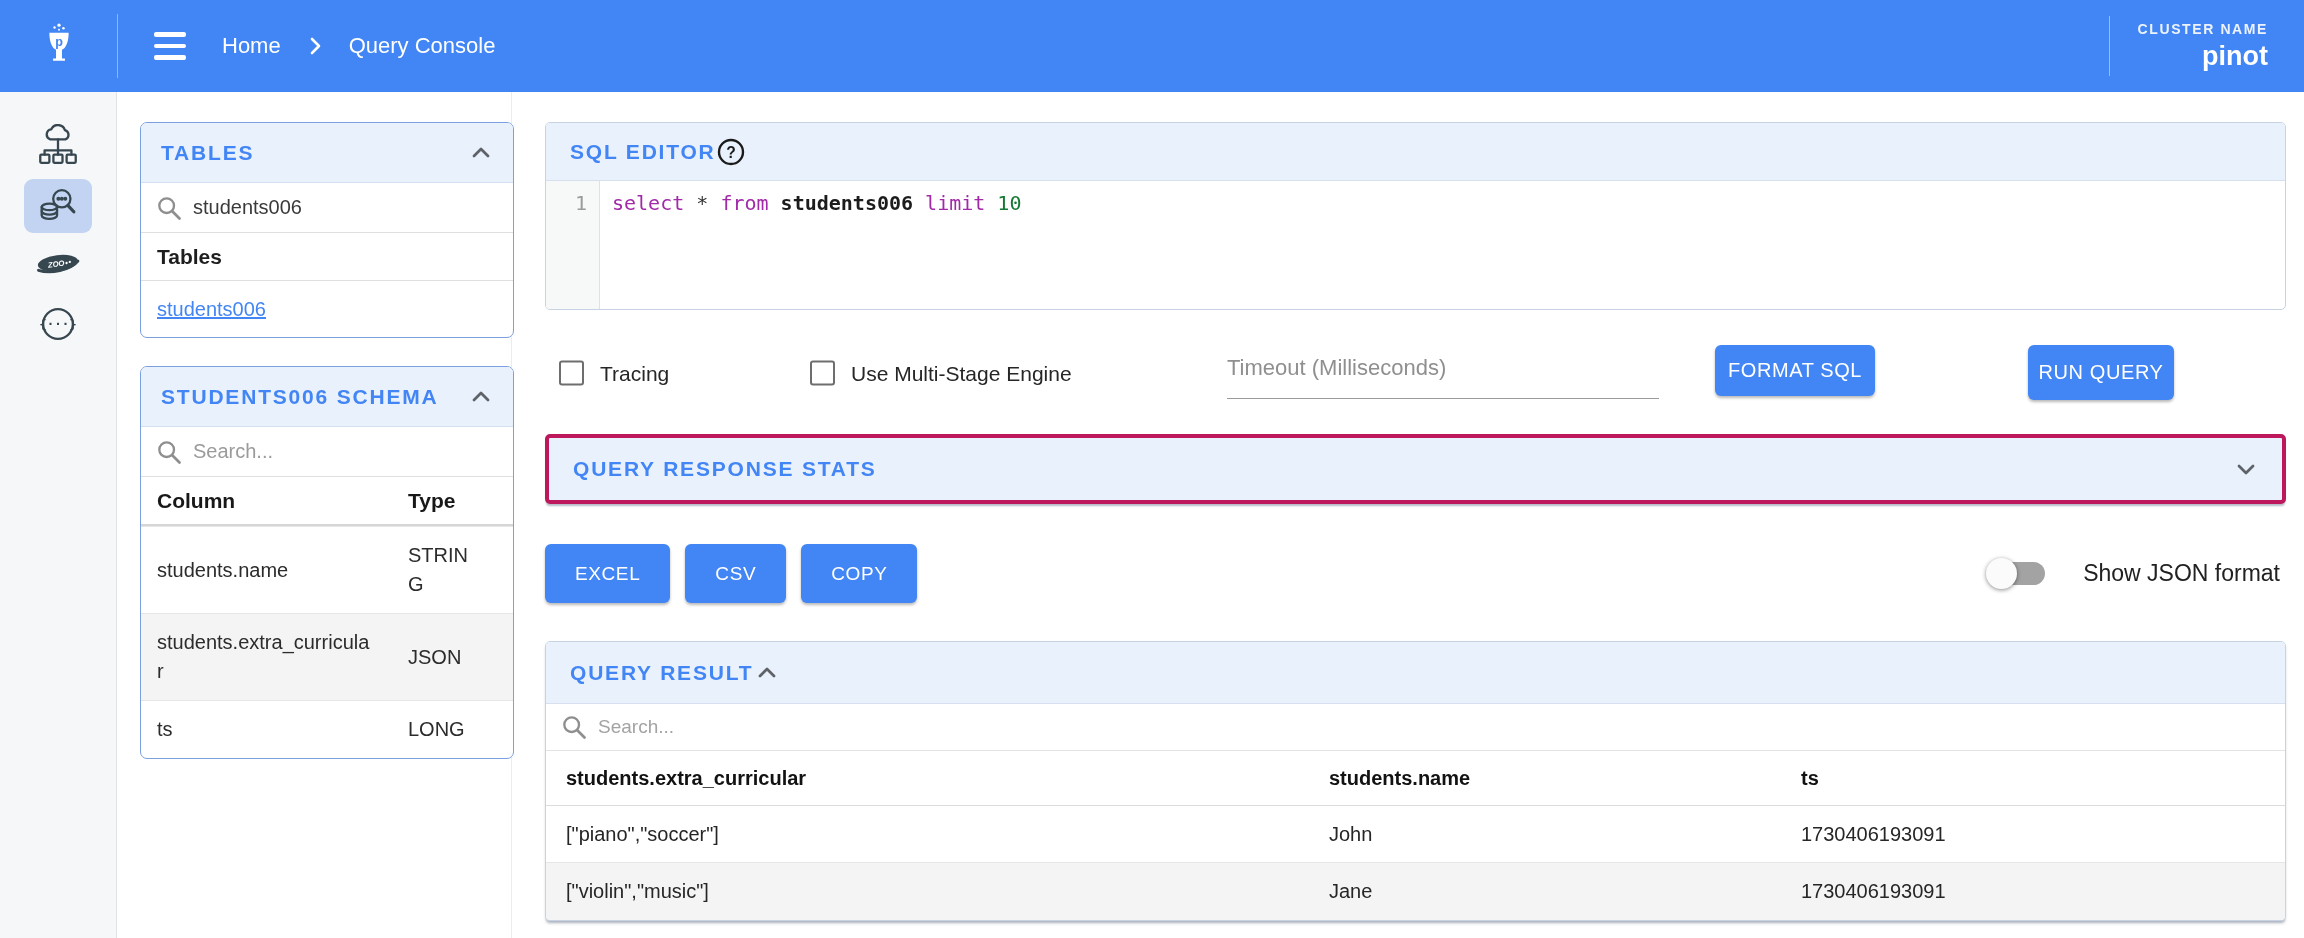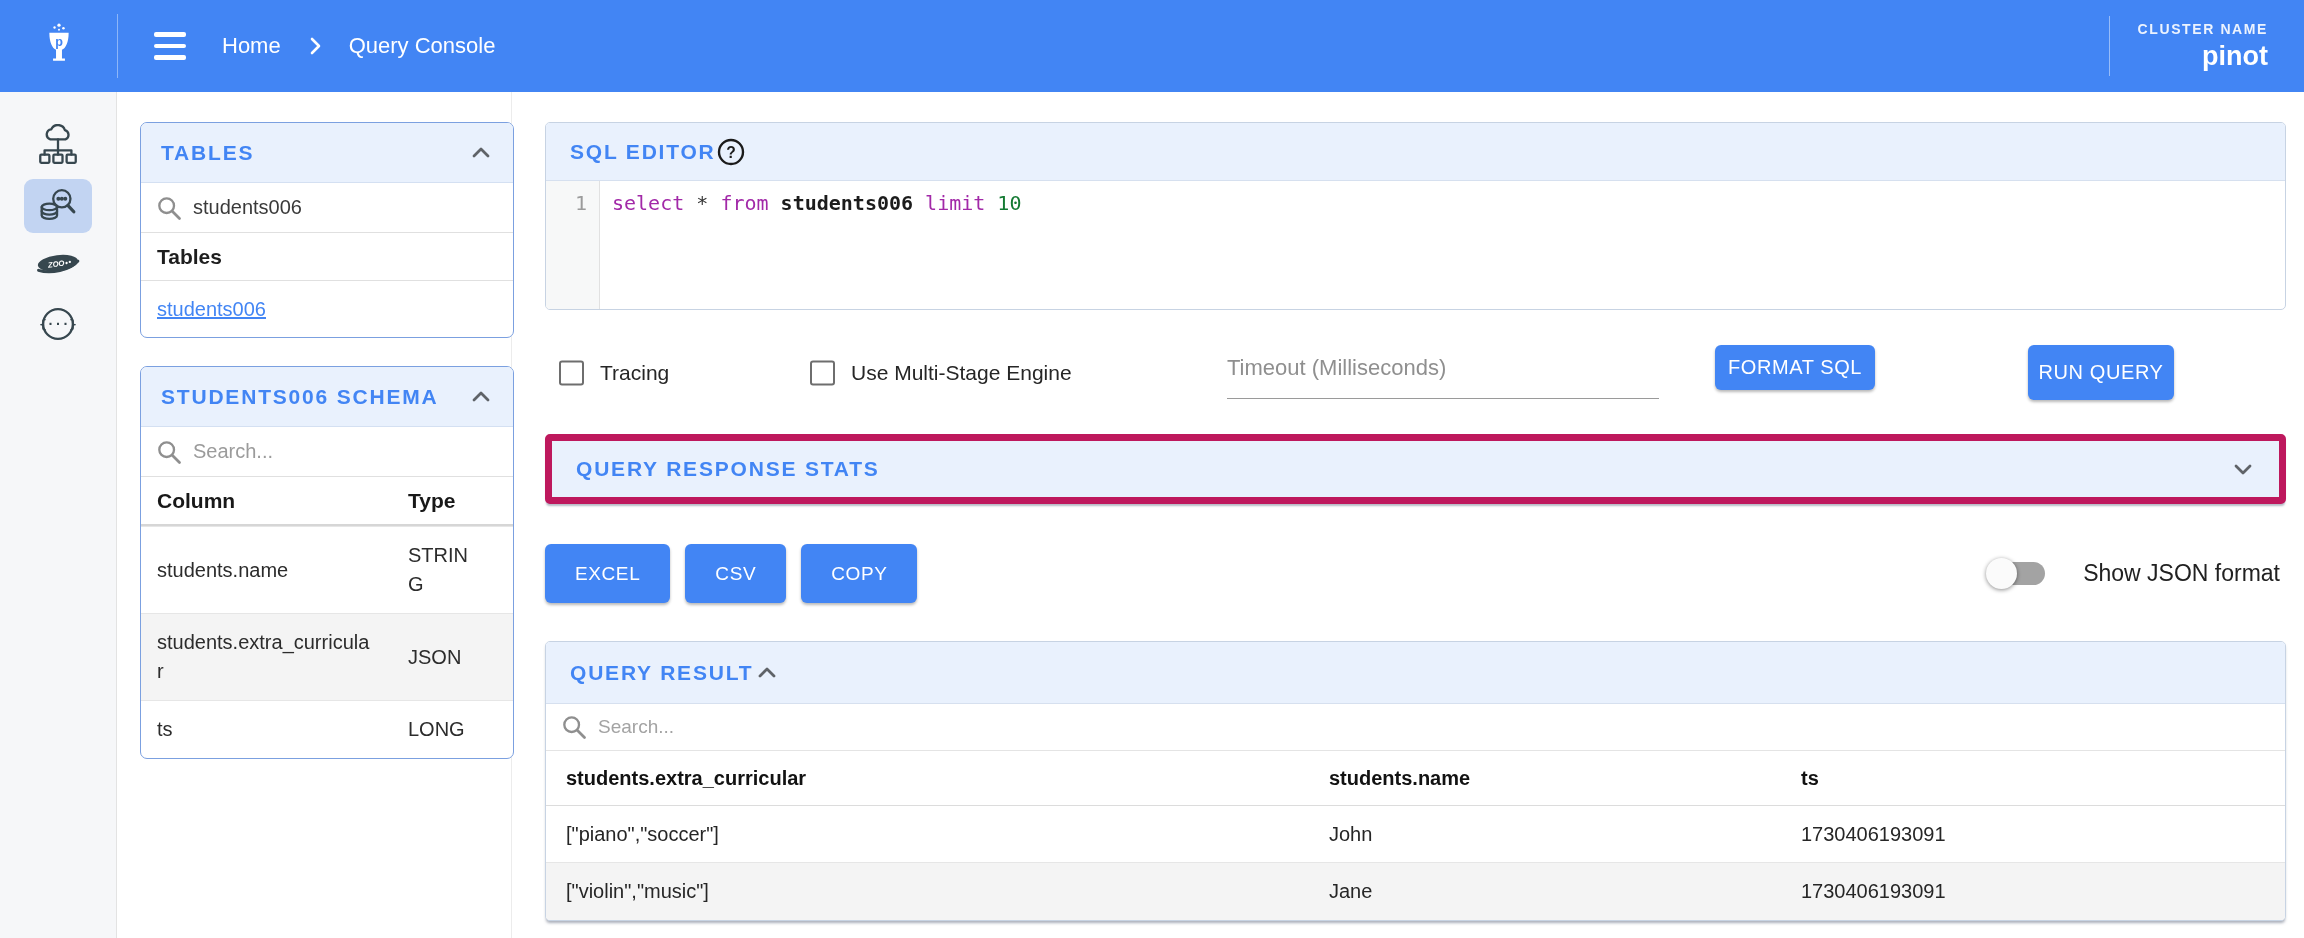--- a/index.html
+++ b/index.html
@@ -48,32 +48,32 @@
   
   .main-col { position:absolute; left:545px; top:122px; width:1741px; }
   .panel-m { background:#fff; border:1.5px solid #c7d3e3; border-radius:5px; overflow:hidden; }
   .panel-m-header { height:58px; background:#e9f1fd; border-bottom:1px solid #d6e0ef; display:flex; align-items:center; padding:0 22px 0 24px; cursor:pointer; }
   .editor { display:flex; height:128px; }
   .gutter { width:54px; background:#f7f8f8; border-right:1px solid #e1e1e1; text-align:right; padding:10px 12px 0 0; color:#9b9b9b; font-family:"DejaVu Sans Mono",monospace; font-size:20px; }
   .code-area { flex:1; padding:10px 0 0 12px; font-family:"DejaVu Sans Mono",monospace; font-size:20px; white-space:pre; color:#333; font-weight:500; }
   .tok-kw { color:#a229a8; } .tok-id { color:#1c1c1c; font-weight:600; } .tok-num { color:#147a33; } .tok-op { color:#333; }
 
   .controls { position:relative; height:57px; margin-top:34px; }
-  .chk-group { position:absolute; top:50%; transform:translateY(-50%); display:flex; align-items:center; gap:16px; cursor:pointer; }
+  .chk-group { position:absolute; top:50%; transform:translateY(-50%); display:flex; align-items:flex-end; gap:16px; cursor:pointer; }
   .chk-tracing { left:14px; } .chk-multi { left:265px; }
   .checkbox { width:25px; height:25px; border:2.5px solid #6e6e6e; border-radius:3px; background:#fff; }
   .chk-label { font-size:21px; color:#262626; }
   .timeout-wrap { position:absolute; left:682px; top:0; width:432px; height:55px; }
   .timeout-wrap input { width:100%; height:100%; border:none; border-bottom:1.5px solid #9a9a9a; outline:none; font-size:22px; color:#555; background:transparent; font-family:"Liberation Sans",sans-serif; padding-bottom:6px; }
   .timeout-wrap input::placeholder { color:#8f8f8f; }
   .btn-blue { background:#4285f4; color:#fff; border:none; border-radius:6px; font-size:20px; font-weight:500; letter-spacing:0.6px; cursor:pointer; box-shadow:0 2px 3px rgba(0,0,0,0.28); font-family:"Liberation Sans",sans-serif; }
-  .btn-format { position:absolute; left:1170px; top:1px; width:160px; height:45px; }
+  .btn-format { position:absolute; left:1170px; top:1px; width:160px; height:51px; }
   .btn-run { position:absolute; left:1459px; top:1px; width:146px; height:55px;margin-left:24px; }
 
-  .stats-accordion { margin-top:33px; height:70px; background:#e9f1fd; border:7px solid #be185d; border-radius:5px; display:flex; align-items:center; justify-content:space-between; padding:0 22px 0 24px; box-shadow:0 3px 2px -1px rgba(110,120,140,0.5); cursor:pointer; }
+  .stats-accordion { margin-top:33px; height:70px; background:#e9f1fd; border:4px solid #be185d; border-radius:5px; display:flex; align-items:center; justify-content:space-between; padding:0 22px 0 24px; box-shadow:0 3px 2px -1px rgba(110,120,140,0.5); cursor:pointer; }
 
   .export-row { margin-top:40px; display:flex; align-items:center; }
   .btn-sm { height:59px; padding:0 30px; font-size:19px; margin-right:15px; }
   .json-toggle-group { margin-left:auto; display:flex; align-items:center; gap:38px; padding-right:6px; cursor:pointer; }
   .switch { position:relative; width:56px; height:23px; background:#a3a3a3; border-radius:12px; }
   .knob { position:absolute; left:-3px; top:-4px; width:31px; height:31px; border-radius:50%; background:#fbfbfb; box-shadow:0 1px 4px rgba(0,0,0,0.45); }
   .toggle-label { font-size:23px; color:#212121; }
 
   .result-panel { margin-top:38px; box-shadow:0 3px 3px -1px rgba(100,110,130,0.55); }
   .result-panel .panel-m-header { height:62px; }

